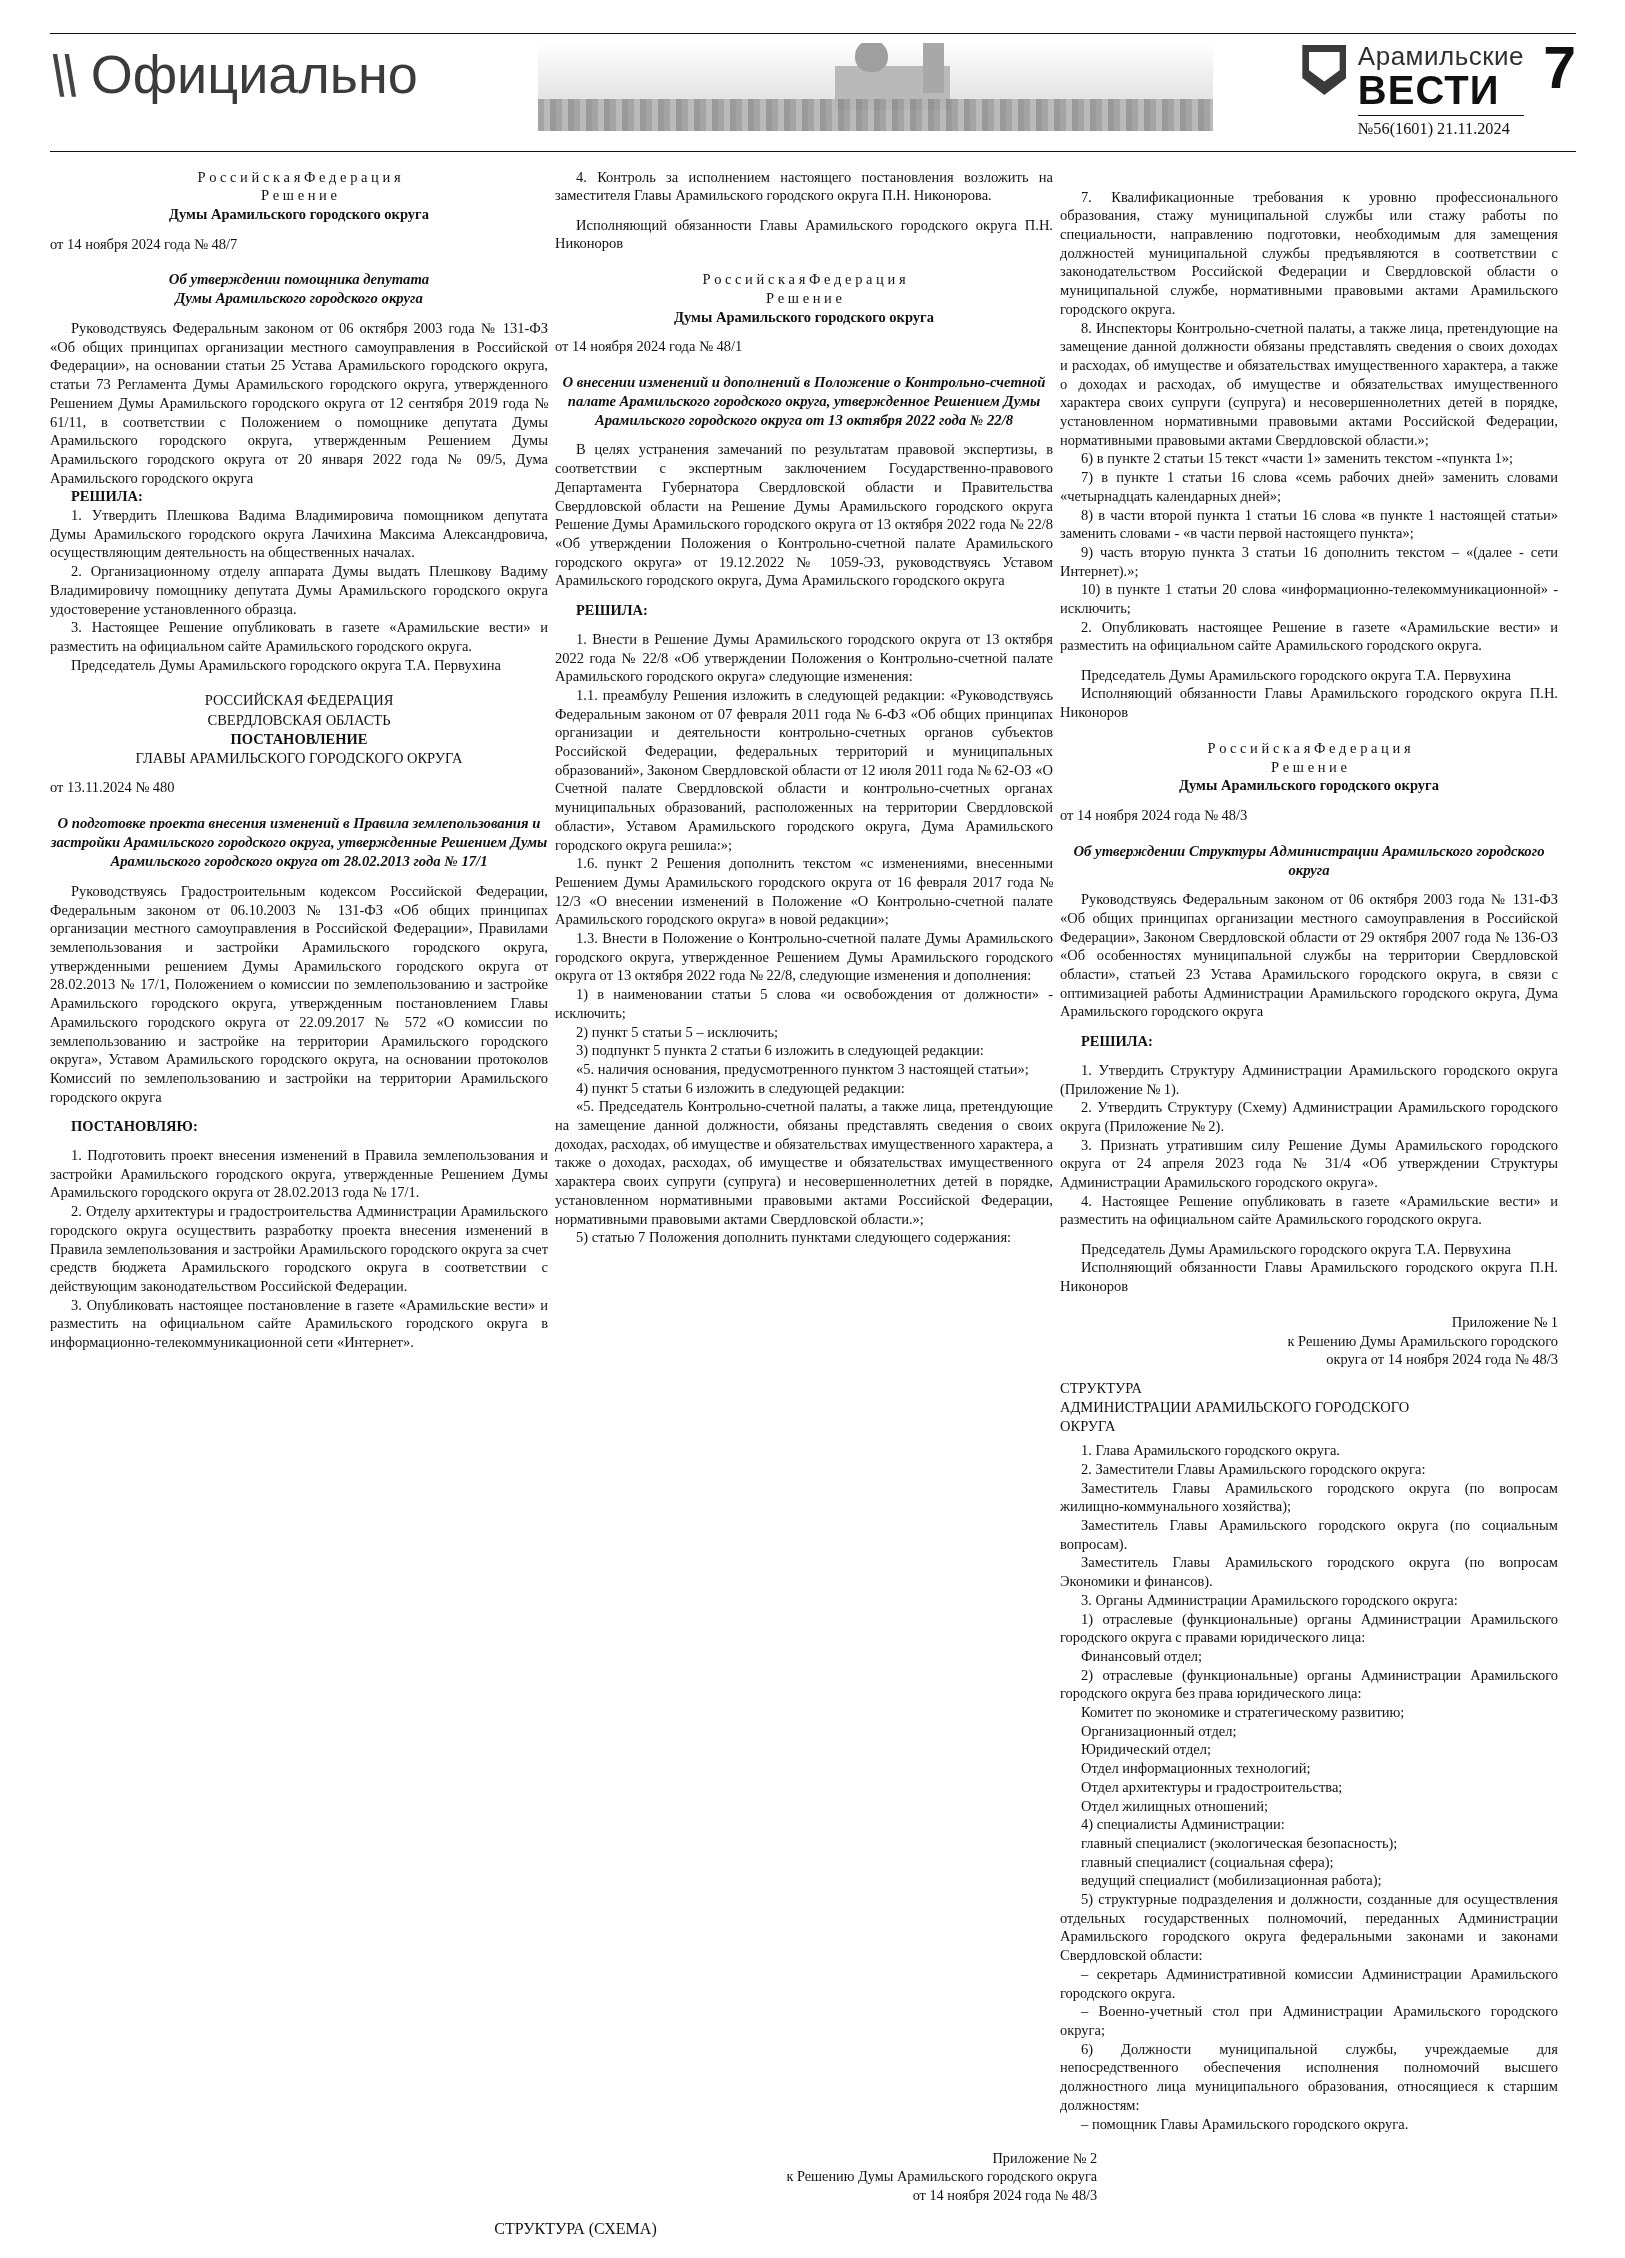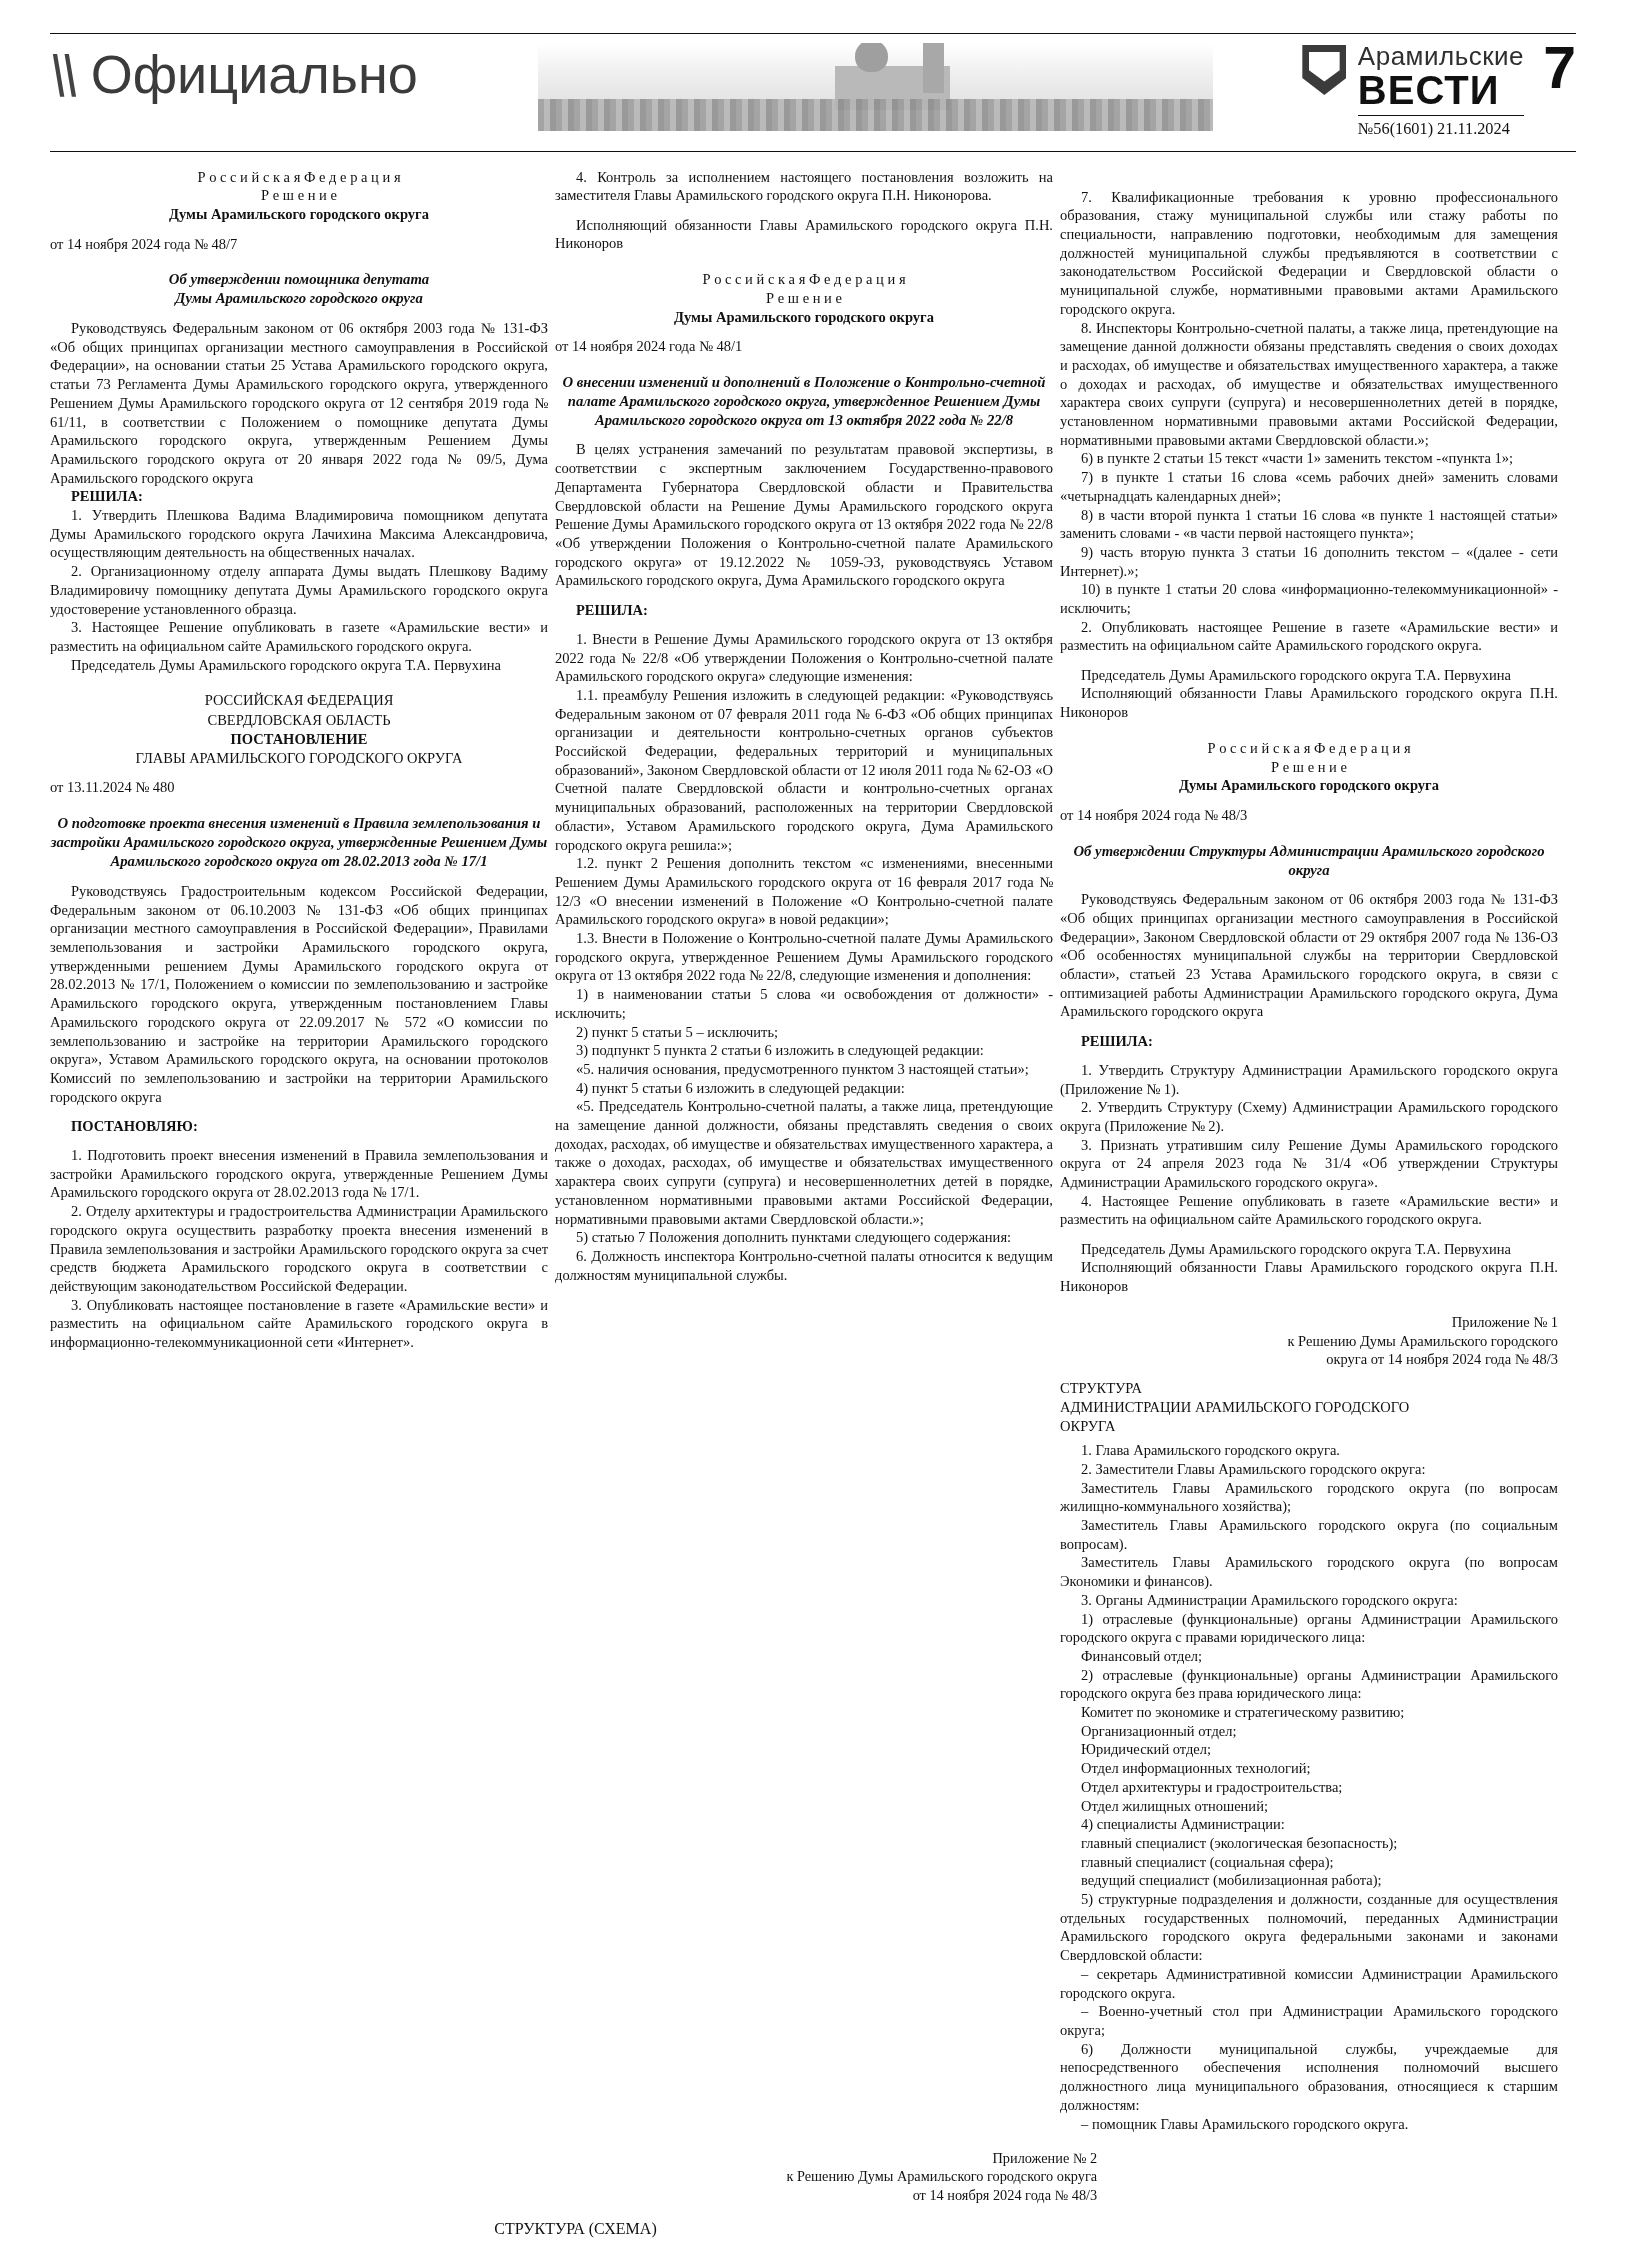--- a/index.html
+++ b/index.html
@@ -280,30 +280,29 @@
       <div class="tx">от 14 ноября 2024 года № 48/1</div>
       <div class="gap14"></div>
       <div class="title-it">О внесении изменений и дополнений в Положение о Контрольно-счетной палате Арамильского городского округа, утвержденное Решением Думы Арамильского городского округа от 13 октября 2022 года № 22/8</div>
       <div class="gap8"></div>
       <div class="tx ind">В целях устранения замечаний по результатам правовой экспертизы, в соответствии с экспертным заключением Государственно-правового Департамента Губернатора Свердловской области и Правительства Свердловской области на Решение Думы Арамильского городского округа Решение Думы Арамильского городского округа от 13 октября 2022 года № 22/8 «Об утверждении Положения о Контрольно-счетной палате Арамильского городского округа» от 19.12.2022 № 1059-ЭЗ, руководствуясь Уставом Арамильского городского округа, Дума Арамильского городского округа</div>
       <div class="gap8"></div>
       <div class="tx bold" style="text-indent:21px">РЕШИЛА:</div>
       <div class="gap8"></div>
       <div class="tx ind">1. Внести в Решение Думы Арамильского городского округа от 13 октября 2022 года № 22/8 «Об утверждении Положения о Контрольно-счетной палате Арамильского городского округа» следующие изменения:</div>
       <div class="tx ind">1.1. преамбулу Решения изложить в следующей редакции: «Руководствуясь Федеральным законом от 07 февраля 2011 года № 6-ФЗ «Об общих принципах организации и деятельности контрольно-счетных органов субъектов Российской Федерации, федеральных территорий и муниципальных образований», Законом Свердловской области от 12 июля 2011 года № 62-ОЗ «О Счетной палате Свердловской области и контрольно-счетных органах муниципальных образований, расположенных на территории Свердловской области», Уставом Арамильского городского округа, Дума Арамильского городского округа решила:»;</div>
-      <div class="tx ind">1.2. пункт 2 Решения дополнить текстом «с изменениями, внесенными Решением Думы Арамильского городского округа от 16 февраля 2017 года № 12/3 «О внесении изменений в Положение «О Контрольно-счетной палате Арамильского городского округа» в новой редакции»;</div>
+      <div class="tx ind">1.6. пункт 2 Решения дополнить текстом «с изменениями, внесенными Решением Думы Арамильского городского округа от 16 февраля 2017 года № 12/3 «О внесении изменений в Положение «О Контрольно-счетной палате Арамильского городского округа» в новой редакции»;</div>
       <div class="tx ind">1.3. Внести в Положение о Контрольно-счетной палате Думы Арамильского городского округа, утвержденное Решением Думы Арамильского городского округа от 13 октября 2022 года № 22/8, следующие изменения и дополнения:</div>
       <div class="tx ind">1) в наименовании статьи 5 слова «и освобождения от должности» - исключить;</div>
       <div class="tx ind">2) пункт 5 статьи 5 – исключить;</div>
       <div class="tx ind">3) подпункт 5 пункта 2 статьи 6 изложить в следующей редакции:</div>
       <div class="tx ind">«5. наличия основания, предусмотренного пунктом 3 настоящей статьи»;</div>
       <div class="tx ind">4) пункт 5 статьи 6 изложить в следующей редакции:</div>
       <div class="tx ind">«5. Председатель Контрольно-счетной палаты, а также лица, претендующие на замещение данной должности, обязаны представлять сведения о своих доходах, расходах, об имуществе и обязательствах имущественного характера, а также о доходах, расходах, об имуществе и обязательствах имущественного характера своих супруги (супруга) и несовершеннолетних детей в порядке, установленном нормативными правовыми актами Российской Федерации, нормативными правовыми актами Свердловской области.»;</div>
       <div class="tx ind">5) статью 7 Положения дополнить пунктами следующего содержания:</div>
-      <div class="tx ind">6. Должность инспектора Контрольно-счетной палаты относится к ведущим должностям муниципальной службы.</div>
     </div>
 
     <div class="col c3">
       <div class="tx ind">7. Квалификационные требования к уровню профессионального образования, стажу муниципальной службы или стажу работы по специальности, направлению подготовки, необходимым для замещения должностей муниципальной службы предъявляются в соответствии с законодательством Российской Федерации и Свердловской области о муниципальной службе, нормативными правовыми актами Арамильского городского округа.</div>
       <div class="tx ind">8. Инспекторы Контрольно-счетной палаты, а также лица, претендующие на замещение данной должности обязаны представлять сведения о своих доходах и расходах, об имуществе и обязательствах имущественного характера, а также о доходах и расходах, об имуществе и обязательствах имущественного характера своих супруги (супруга) и несовершеннолетних детей в порядке, установленном нормативными правовыми актами Российской Федерации, нормативными правовыми актами Свердловской области.»;</div>
       <div class="tx ind">6) в пункте 2 статьи 15 текст «части 1» заменить текстом -«пункта 1»;</div>
       <div class="tx ind">7) в пункте 1 статьи 16 слова «семь рабочих дней» заменить словами «четырнадцать календарных дней»;</div>
       <div class="tx ind">8) в части второй пункта 1 статьи 16 слова «в пункте 1 настоящей статьи» заменить словами - «в части первой настоящего пункта»;</div>
       <div class="tx ind">9) часть вторую пункта 3 статьи 16 дополнить текстом – «(далее - сети Интернет).»;</div>
       <div class="tx ind">10) в пункте 1 статьи 20 слова «информационно-телекоммуникационной» - исключить;</div>

